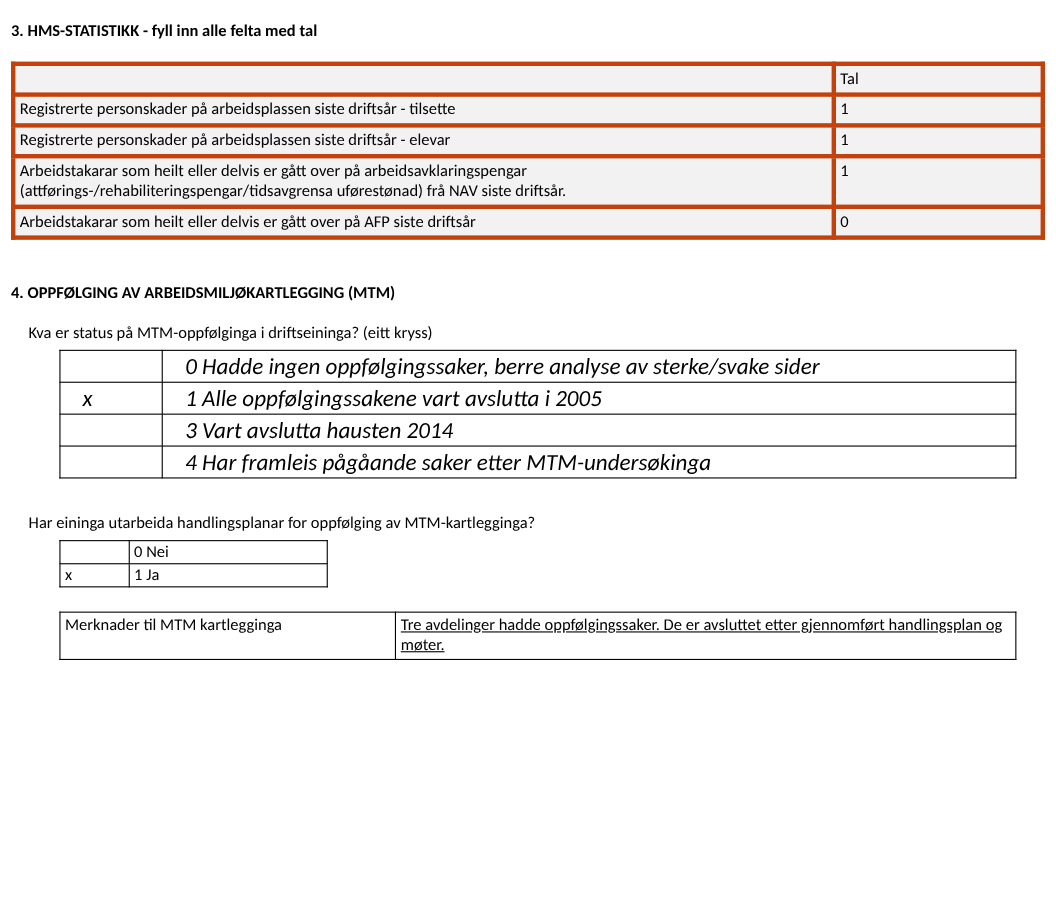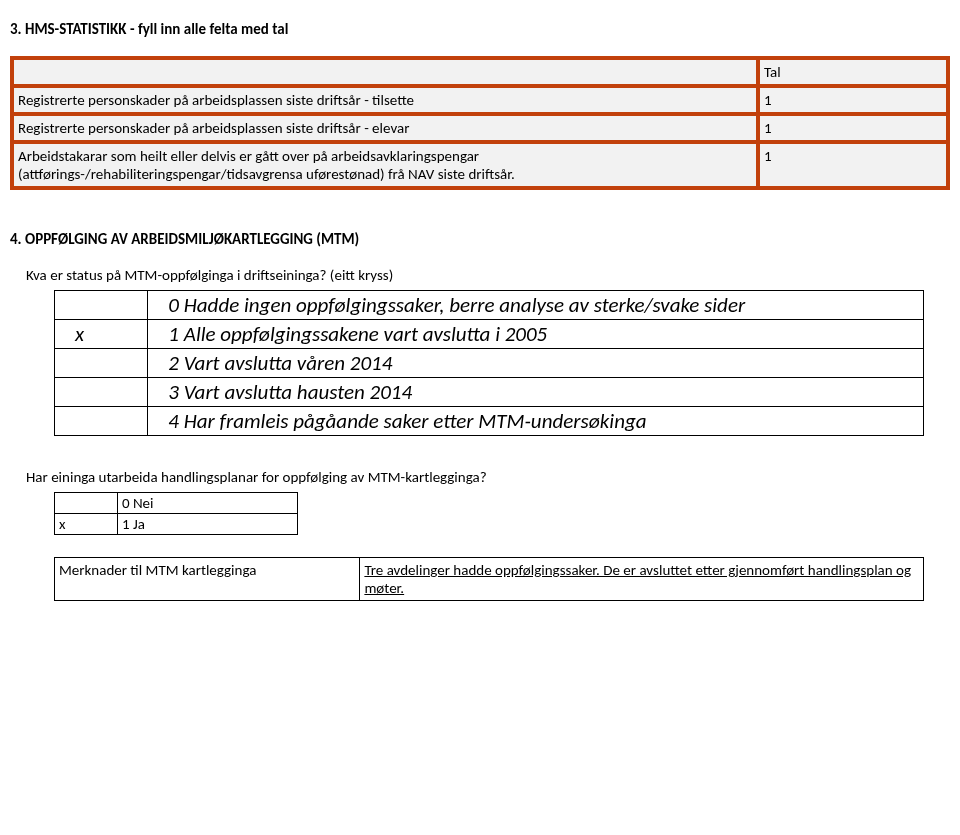--- a/index.html
+++ b/index.html
@@ -113,40 +113,40 @@
     <td class="col-val">1</td>
   </tr>
   <tr>
     <td class="col-label">Registrerte personskader på arbeidsplassen siste driftsår - elevar</td>
     <td class="col-val">1</td>
   </tr>
   <tr>
     <td class="col-label">Arbeidstakarar som heilt eller delvis er gått over på arbeidsavklaringspengar (attførings-/rehabiliteringspengar/tidsavgrensa uførestønad) frå NAV siste driftsår.</td>
     <td class="col-val">1</td>
   </tr>
+  <tr>
+    <td class="col-label">Arbeidstakarar som heilt eller delvis er gått over på AFP siste driftsår</td>
+    <td class="col-val">0</td>
+  </tr>
 </tbody>
   </table>
 
 <p class="section-heading">4. OPPFØLGING AV ARBEIDSMILJØKARTLEGGING (MTM)</p>
 
 <p class="question">Kva er status på MTM-oppfølginga i driftseininga? (eitt kryss)</p>
 
 <table class="option-table">
   <tbody>
       <tr>
     <td class="mark-col"></td>
     <td class="opt-col">0 Hadde ingen oppfølgingssaker, berre analyse av sterke/svake sider</td>
   </tr>
   <tr>
     <td class="mark-col">x</td>
     <td class="opt-col">1 Alle oppfølgingssakene vart avslutta i 2005</td>
-  </tr>
-  <tr>
-    <td class="mark-col"></td>
-    <td class="opt-col">2 Vart avslutta våren 2014</td>
   </tr>
   <tr>
     <td class="mark-col"></td>
     <td class="opt-col">3 Vart avslutta hausten 2014</td>
   </tr>
   <tr>
     <td class="mark-col"></td>
     <td class="opt-col">4 Har framleis pågåande saker etter MTM-undersøkinga</td>
   </tr>
 </tbody>

